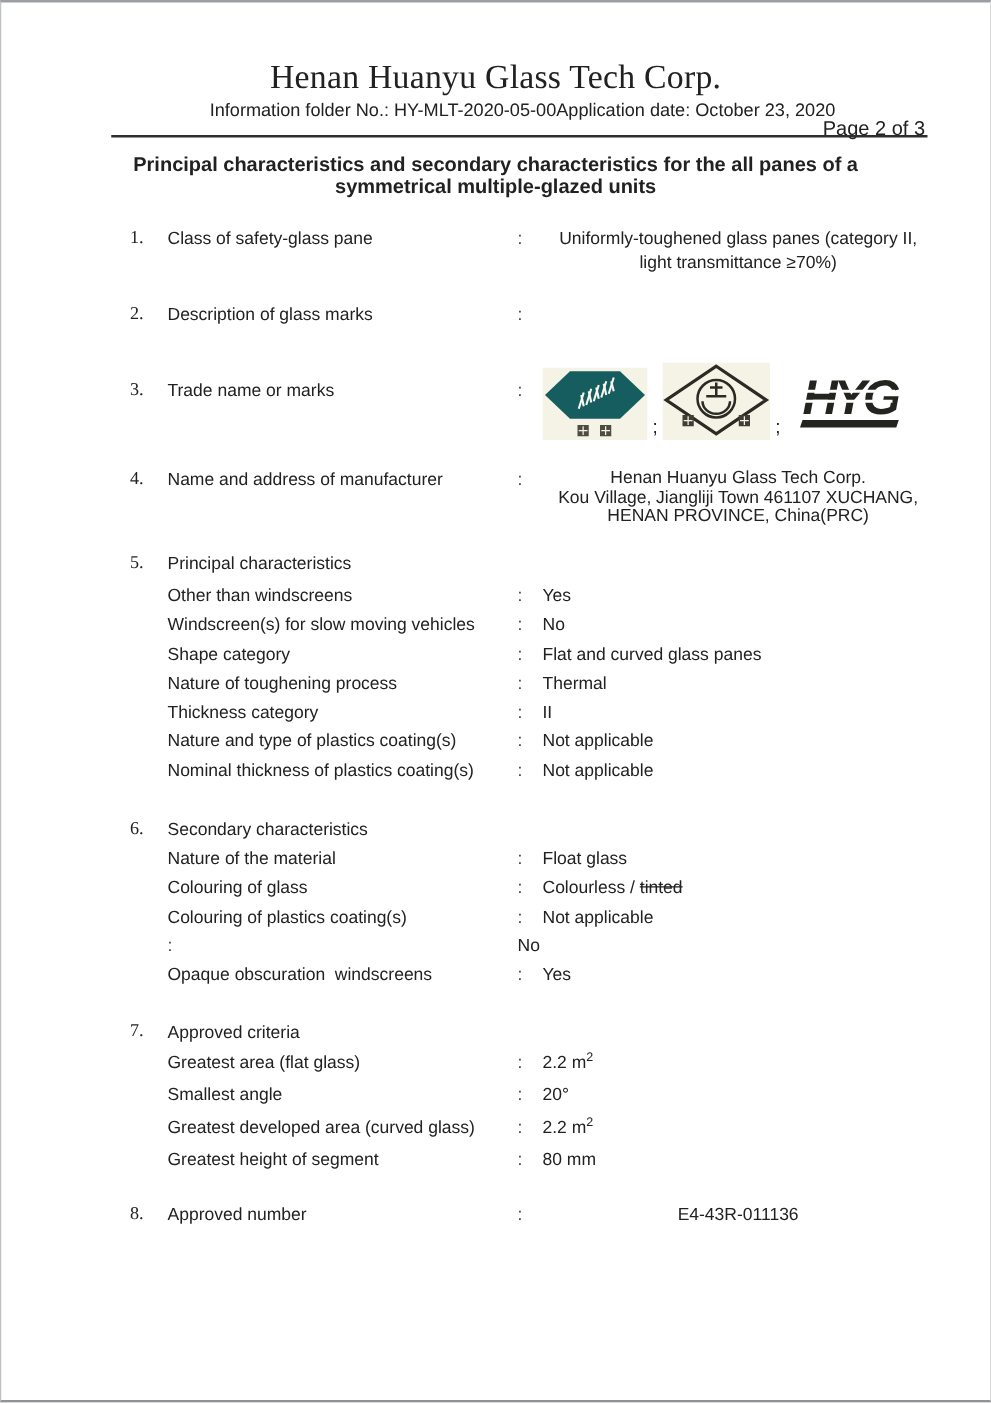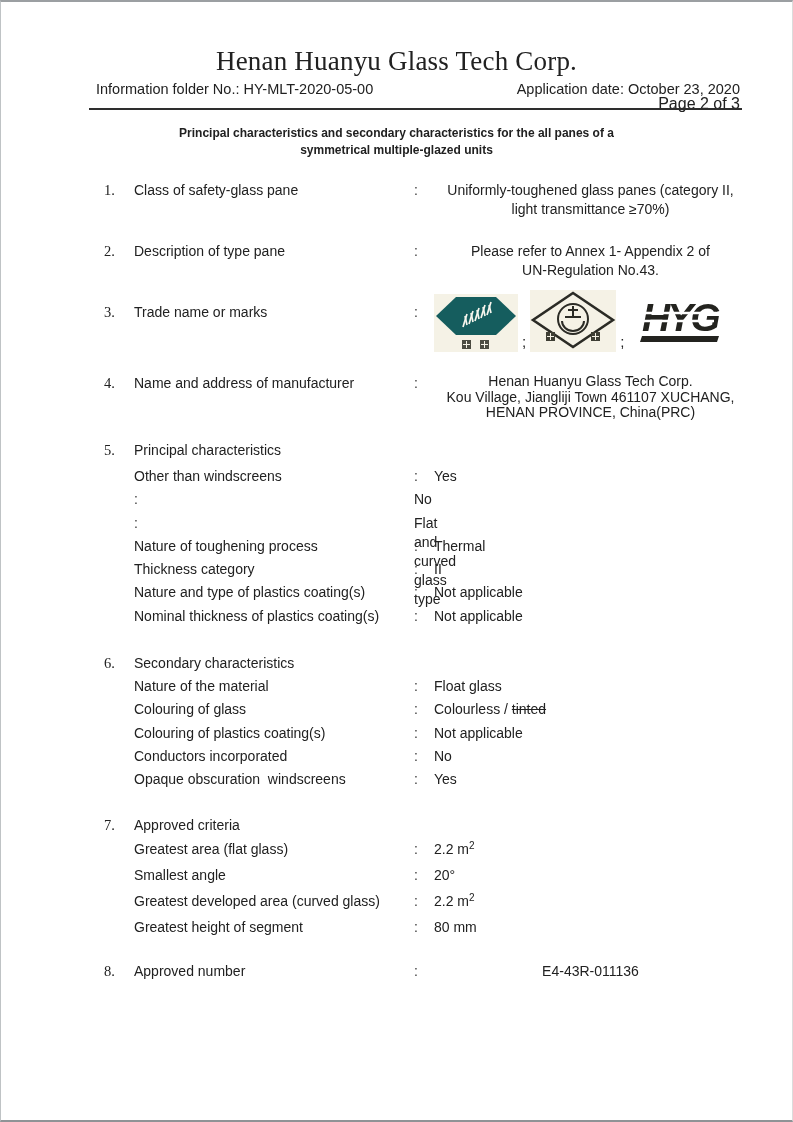--- a/index.html
+++ b/index.html
@@ -18,33 +18,33 @@
     overflow:hidden;
   }
   .company{
     position:absolute;top:44px;left:0;width:100%;
     text-align:center;
     font-family:"Liberation Serif", serif;
     font-size:27px;letter-spacing:.2px;
   }
   .info-row{
     position:absolute;top:79px;left:95px;right:52px;
-    display:flex;justify-content:space-between;
+    display:flex;justify-content:center;
     font-size:14.5px;
   }
   .page-indicator{
     position:absolute;top:93px;right:52px;font-size:16px;
   }
   .rule{
     position:absolute;top:106px;left:88px;width:653px;height:0;
     border-top:2px solid #2e2e2e;
   }
   .doc-title{
     position:absolute;top:123px;left:0;width:100%;
-    text-align:center;font-weight:bold;font-size:12px;line-height:16.5px;
+    text-align:center;font-weight:bold;font-size:16px;line-height:16.5px;
   }
   .item{
     position:absolute;left:103px;right:45px;
     display:grid;grid-template-columns:30px 280px 20px 1fr;
     font-size:14px;line-height:19px;
   }
   .item .num{font-family:"Liberation Serif", serif;font-size:14.5px;}
   .item .label{white-space:pre;}
   .vlines div{white-space:pre;text-align:center;}
   .v16 .vlines div{line-height:15.6px;}
@@ -97,26 +97,22 @@
     <span class="label">Class of safety-glass pane</span>
     <span class="colon">:</span>
     <span class="vlines">
       <div>Uniformly-toughened glass panes (category II,</div>
       <div>light transmittance ≥70%)</div>
     </span>
   </div>
 
   <div class="item" style="top:240px">
     <span class="num">2.</span>
-    <span class="label">Description of type pane</span>
-    <span class="colon">:</span>
-    <span class="vlines">
-      <div>Please refer to Annex 1- Appendix 2 of</div>
-      <div>UN-Regulation No.43.</div>
-    </span>
+    <span class="label">Description of glass marks</span>
+    <span class="colon">:</span>
   </div>
 
   <div class="item" style="top:301px">
     <span class="num">3.</span>
     <span class="label">Trade name or marks</span>
     <span class="colon">:</span>
     <span></span>
   </div>
 
   <div class="marks">
@@ -185,26 +181,28 @@
       <span class="num">5.</span>
       <span class="label">Principal characteristics</span>
     </div>
     <div class="subrows">
       <div class="subrow">
         <span class="label">Other than windscreens</span>
         <span class="colon">:</span>
         <span><span>Yes</span></span>
       </div>
       <div class="subrow">
+        <span class="label">Windscreen(s) for slow moving vehicles</span>
         <span class="colon">:</span>
         <span><span>No</span></span>
       </div>
       <div class="subrow">
-        <span class="colon">:</span>
-        <span><span>Flat and curved glass type</span></span>
+        <span class="label">Shape category</span>
+        <span class="colon">:</span>
+        <span><span>Flat and curved glass panes</span></span>
       </div>
       <div class="subrow">
         <span class="label">Nature of toughening process</span>
         <span class="colon">:</span>
         <span><span>Thermal</span></span>
       </div>
       <div class="subrow">
         <span class="label">Thickness category</span>
         <span class="colon">:</span>
         <span><span>II</span></span>
@@ -237,21 +235,20 @@
         <span class="label">Colouring of glass</span>
         <span class="colon">:</span>
         <span><span>Colourless / </span><span class="struck">tinted</span></span>
       </div>
       <div class="subrow">
         <span class="label">Colouring of plastics coating(s)</span>
         <span class="colon">:</span>
         <span><span>Not applicable</span></span>
       </div>
       <div class="subrow">
-        <span class="label">Conductors incorporated</span>
         <span class="colon">:</span>
         <span><span>No</span></span>
       </div>
       <div class="subrow">
         <span class="label">Opaque obscuration  windscreens</span>
         <span class="colon">:</span>
         <span><span>Yes</span></span>
       </div>
     </div>
   </div>

